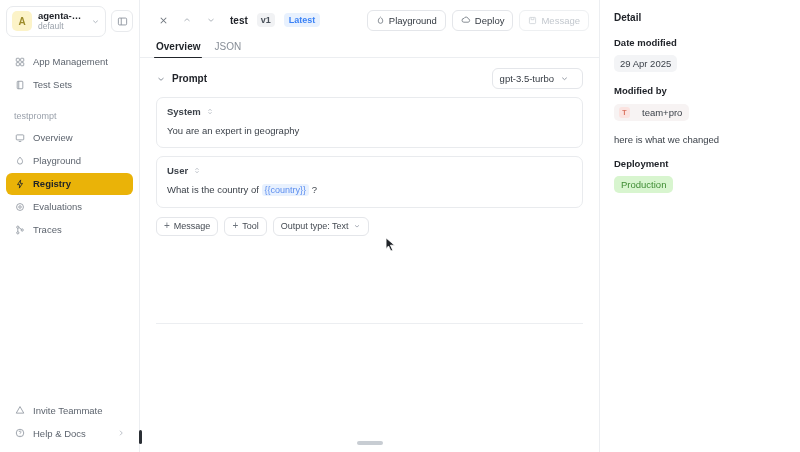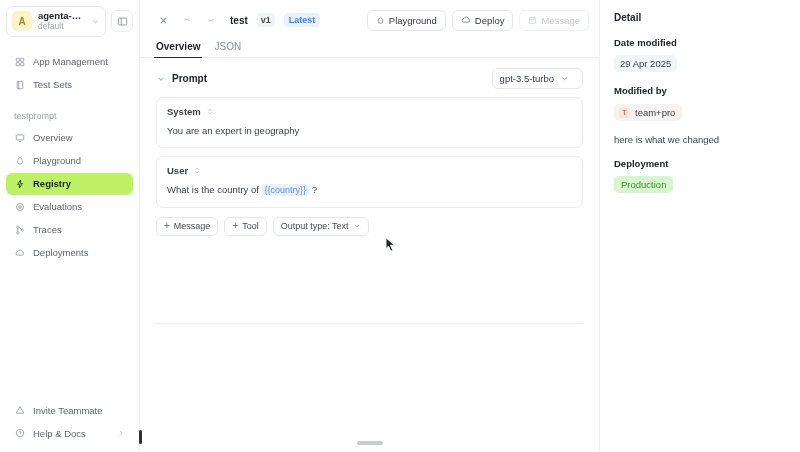--- a/index.html
+++ b/index.html
@@ -59,21 +59,21 @@
   }
   .nav-group { padding: 0 6px; display: flex; flex-direction: column; gap: 1px; }
   .nav-item {
     display: flex; align-items: center; gap: 8px;
     height: 22px; padding: 0 8px;
     border-radius: 6px;
     font-size: 9.5px; color: #5d646e;
     cursor: default;
   }
   .nav-item .ico { width: 11px; height: 11px; display: flex; align-items: center; justify-content: center; color: #8b929c; flex-shrink: 0; }
-  .nav-item.active { background: #bef264; color: #1f2328; font-weight: 600; }
+  .nav-item.active { background: #eab308; color: #1f2328; font-weight: 600; }
   .nav-item.active .ico { color: #1f2328; }
   .nav-spacer { flex: 1; }
   .nav-bottom { padding: 0 6px 8px 6px; display: flex; flex-direction: column; gap: 1px; }
   .nav-item .chev-right { margin-left: auto; color: #b4bac2; display: flex; }
   .section-gap { height: 15px; }
 
   
   .main {
     flex: 1; height: 452px;
     display: flex; flex-direction: column;
@@ -200,21 +200,21 @@
   }
   .detail-title { font-size: 10px; font-weight: 600; color: #21242a; margin-bottom: 14px; }
   .field { margin-bottom: 13px; }
   .field-label { font-size: 9.5px; font-weight: 600; color: #21242a; margin-bottom: 5px; }
   .pill-gray {
     display: inline-block;
     background: #f3f4f6; border-radius: 5px;
     padding: 3px 6px; font-size: 9.5px; color: #3c424a;
   }
   .pill-user {
-    display: inline-flex; align-items: flex-start; gap: 5px;
+    display: inline-flex; align-items: flex-start; gap: 12px;
     background: #f7f3f3; border-radius: 5px;
     padding: 3px 7px 3px 5px; font-size: 9.5px; color: #3c424a;
   }
   .user-avatar {
     width: 11px; height: 11px; border-radius: 3px;
     background: #fbe3e0; color: #d9705e;
     font-size: 7px; font-weight: 600;
     display: flex; align-items: center; justify-content: center;
   }
   .note-text { font-size: 9.5px; color: #3c424a; }
@@ -326,28 +326,20 @@
           <svg width="10" height="10" viewBox="0 0 16 16" fill="none" stroke="currentColor" stroke-width="1.3">
               <circle cx="4.5" cy="3.5" r="1.8"></circle>
               <circle cx="4.5" cy="12.5" r="1.8"></circle>
               <circle cx="11.5" cy="8" r="1.8"></circle>
               <path d="M4.5 5.3v5.4M6.2 4.4c2.5.6 3.6 1.9 3.9 3"></path>
             </svg>
         </span>
         <span>Traces</span>
       </div>
 
-      <div class="nav-item">
-        <span class="ico">
-          <svg width="10" height="10" viewBox="0 0 16 16" fill="none" stroke="currentColor" stroke-width="1.3">
-              <path d="M4.5 11.5a3 3 0 01.3-6A3.6 3.6 0 0111.6 6a2.8 2.8 0 01-.1 5.5H4.5z"></path>
-            </svg>
-        </span>
-        <span>Deployments</span>
-      </div>
     </div>
 
     <div class="nav-spacer"></div>
 
     <div class="nav-bottom">
       <div class="nav-item">
         <span class="ico">
           <svg width="10" height="10" viewBox="0 0 16 16" fill="none" stroke="currentColor" stroke-width="1.3">
               <path d="M8 2.5L14 13H2L8 2.5z"></path>
             </svg>

